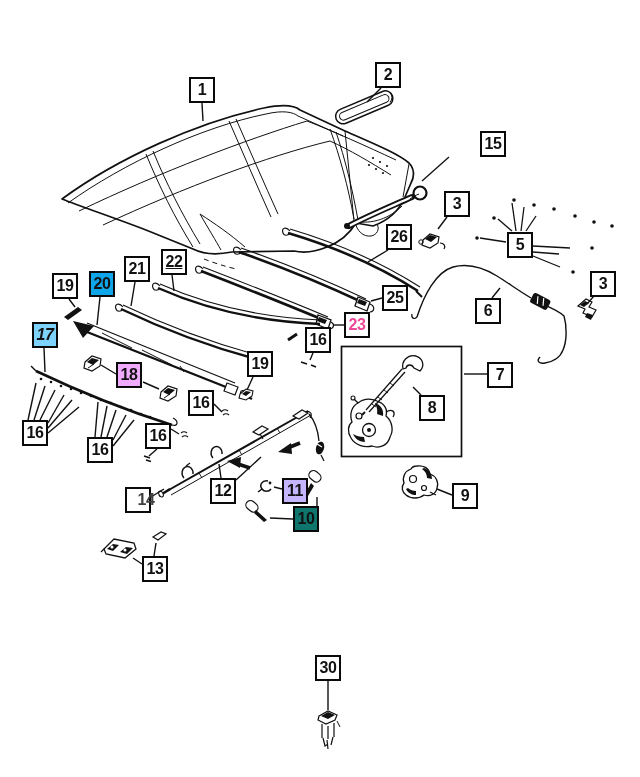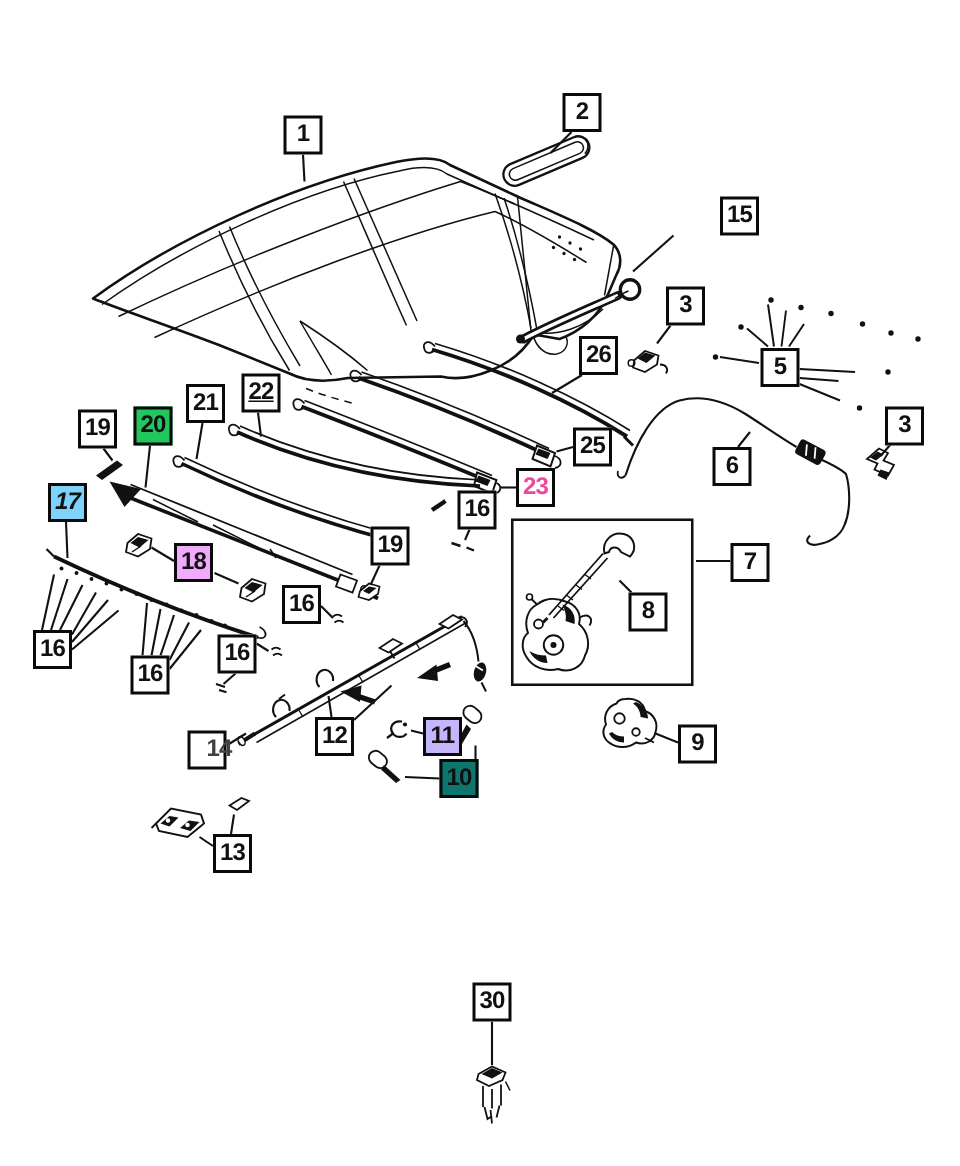--- a/index.html
+++ b/index.html
@@ -355,21 +355,21 @@
       </div>
       <div class="callout" style="left: 344px; top: 312px; border-color: rgb(10, 10, 10); background: rgb(255, 255, 255);">
         <span style="color: #ec4899;">23</span>
       </div>
       <div class="callout" style="left: 161px; top: 249px; border-color: rgb(10, 10, 10); background: rgb(255, 255, 255);">
         <span style="color: rgb(17, 17, 17); text-decoration: underline;">22</span>
       </div>
       <div class="callout" style="left: 124px; top: 256px; border-color: rgb(10, 10, 10); background: rgb(255, 255, 255);">
         <span style="color: rgb(17, 17, 17);">21</span>
       </div>
-      <div class="callout" style="left: 89px; top: 271px; border-color: rgb(10, 10, 10); background: #22c55e;">
+      <div class="callout" style="left: 89px; top: 271px; border-color: rgb(10, 10, 10); background: #0ea5e9;">
         <span style="color: rgb(17, 17, 17);">20</span>
       </div>
       <div class="callout" style="left: 52px; top: 273px; border-color: rgb(10, 10, 10); background: rgb(255, 255, 255);">
         <span style="color: rgb(17, 17, 17);">19</span>
       </div>
       <div class="callout" style="left: 32px; top: 322px; border-color: rgb(10, 10, 10); background: #7dd3fc; font-style: italic;">
         <span style="color: rgb(17, 17, 17);">17</span>
       </div>
       <div class="callout" style="left: 116px; top: 362px; border-color: rgb(10, 10, 10); background: #f0abfc;">
         <span style="color: rgb(17, 17, 17);">18</span>

